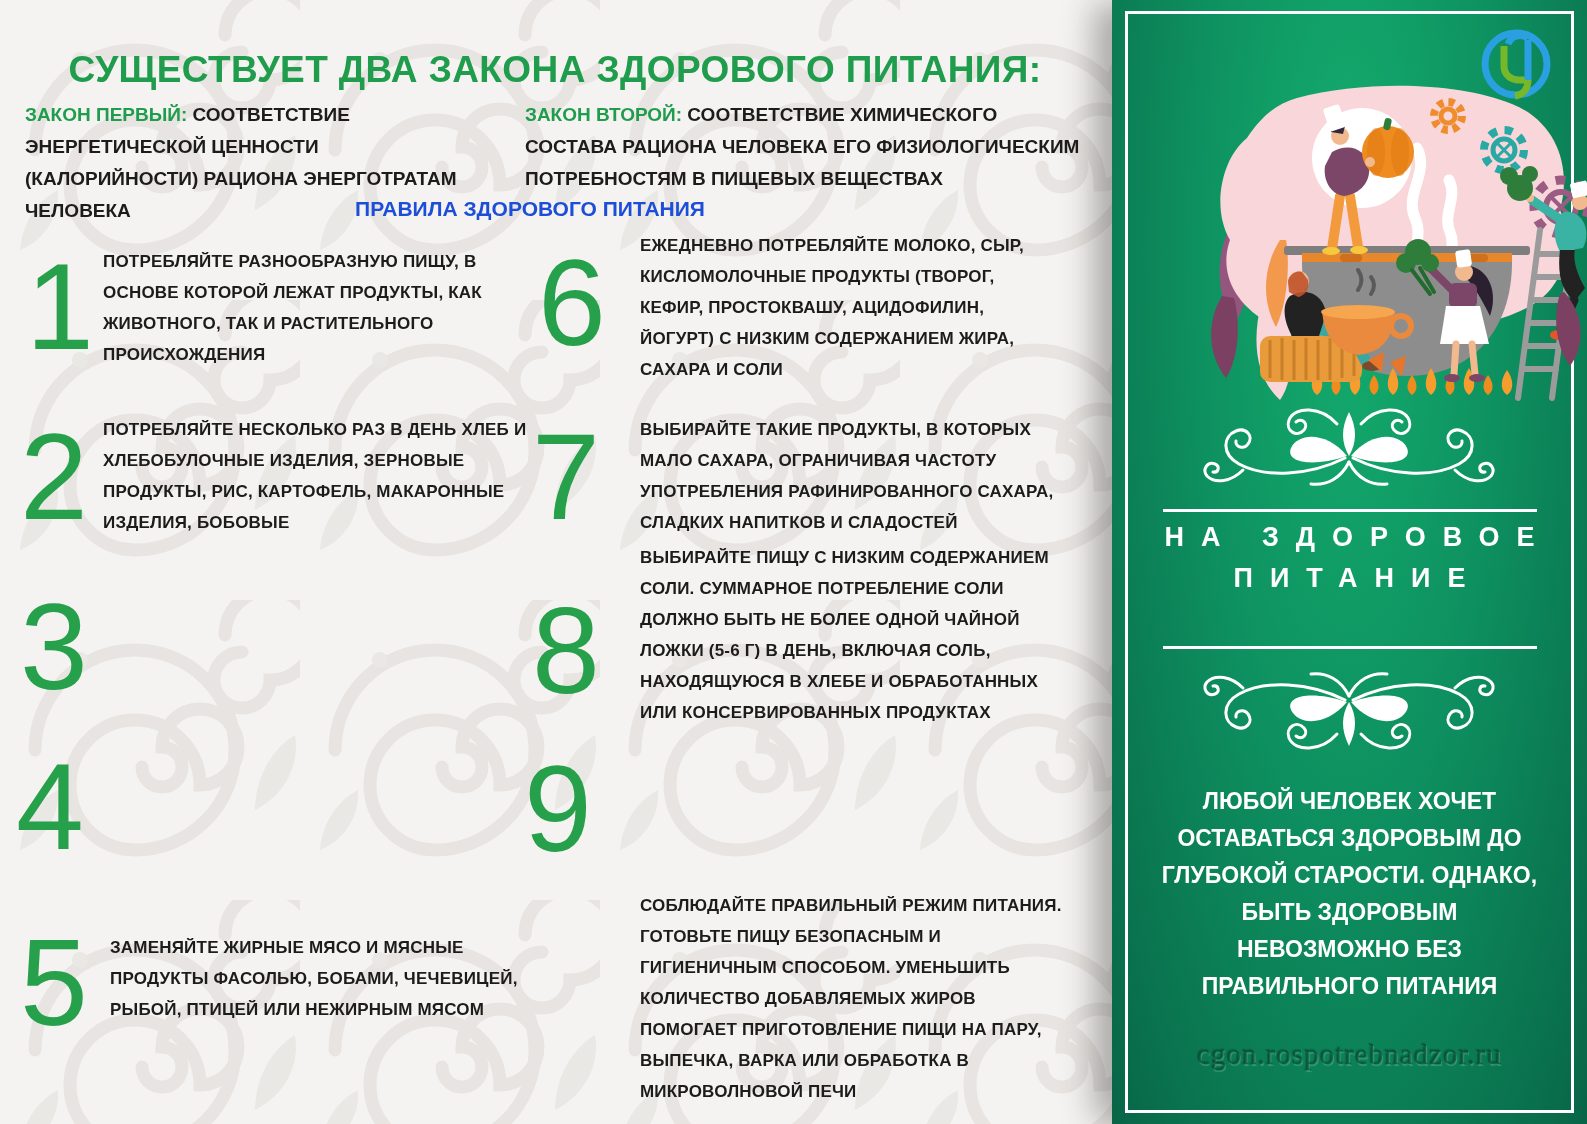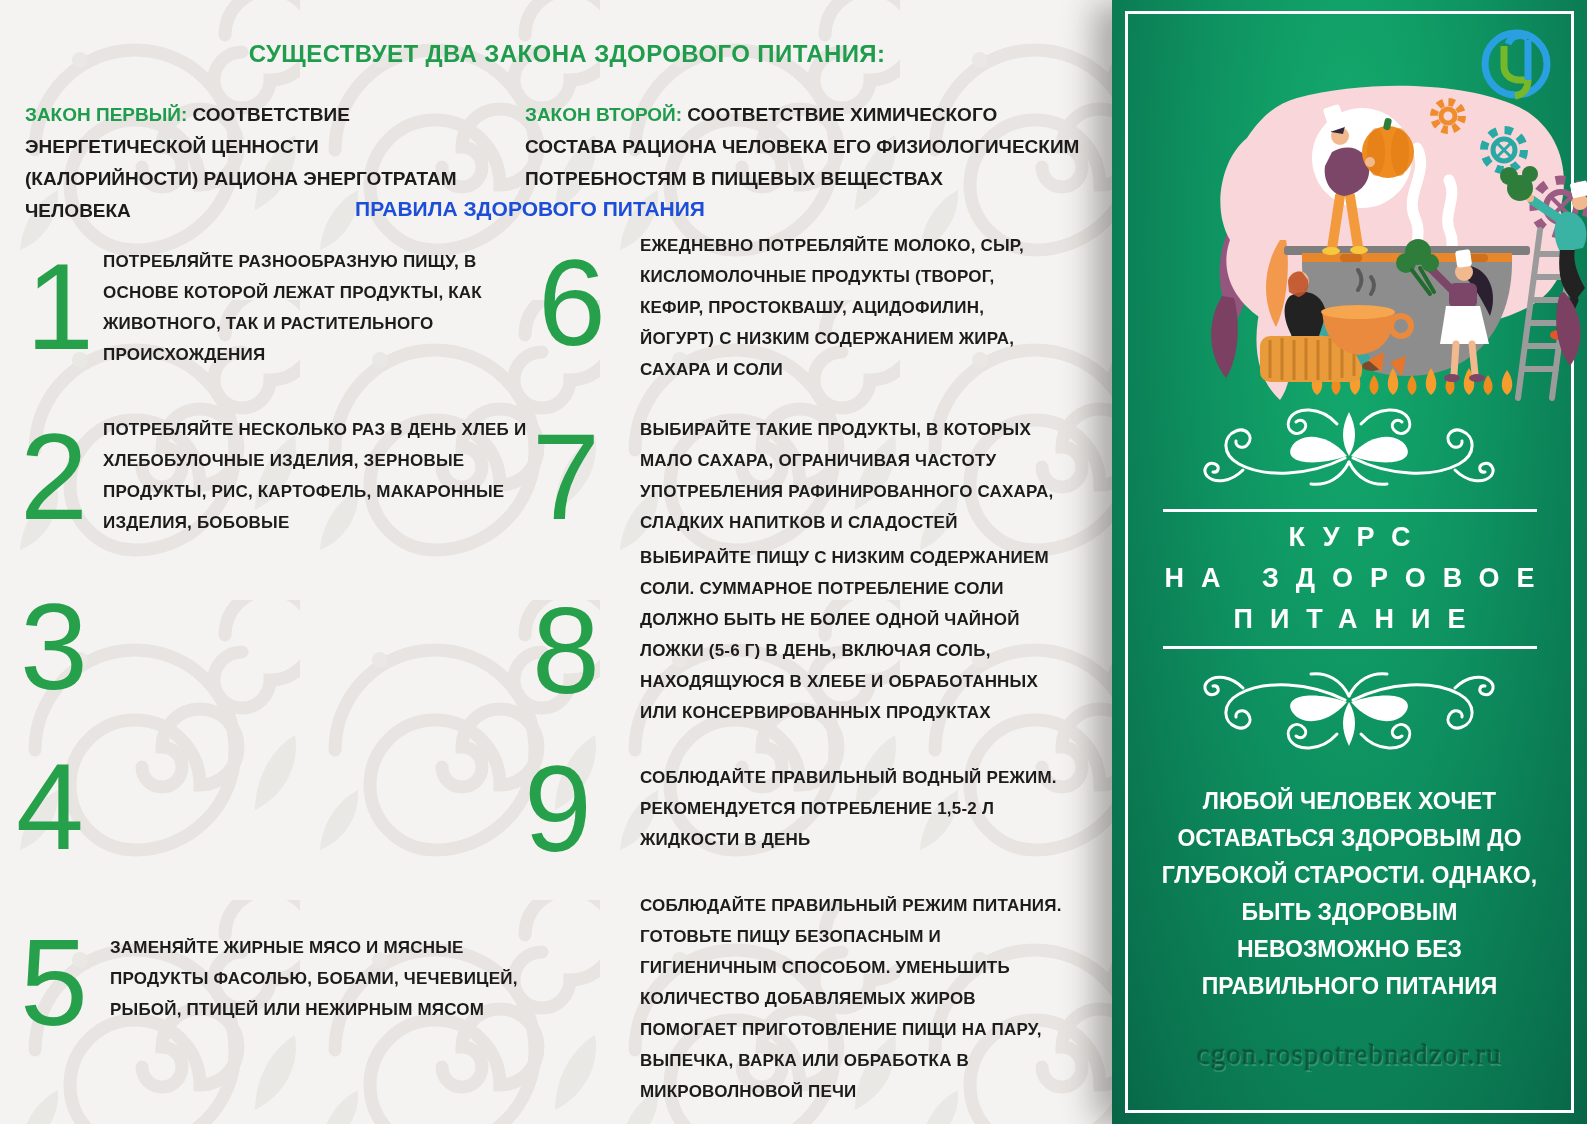--- a/index.html
+++ b/index.html
@@ -1,22 +1,22 @@
 <!DOCTYPE html>
 <html lang="ru"><head>
 <meta charset="utf-8">
 <style>
   html,body{margin:0;padding:0;}
   body{width:1587px;height:1124px;overflow:hidden;background:#f5f3f1;
        font-family:"Liberation Sans",sans-serif;}
   .page{position:relative;width:1587px;height:1124px;overflow:hidden;}
   .damask{position:absolute;left:0;top:0;z-index:0;}
 
-  .title{position:absolute;left:12px;top:24px;width:1110px;text-align:center;
-         font-size:24px;font-weight:700;color:#1f9d4c;letter-spacing:.4px;z-index:2;}
+  .title{position:absolute;left:0;top:24px;width:1110px;text-align:center;
+         font-size:37px;font-weight:700;color:#1f9d4c;letter-spacing:.4px;z-index:2;}
   .laws{position:absolute;top:80px;left:0;width:1110px;z-index:2;}
   .law{position:absolute;top:0;font-size:19px;font-weight:700;line-height:32px;color:#1c1c1a;}
   .law .lbl{color:#1f9d4c;}
   .law1{left:25px;width:472px;}
   .law2{left:525px;width:560px;}
 
   .rules-title{position:absolute;left:0;top:180px;width:1060px;text-align:center;
                font-size:21px;font-weight:700;color:#1d4ed8;z-index:2;}
 
   .rule-num{position:absolute;font-size:122px;line-height:1;font-weight:400;
@@ -92,21 +92,20 @@
   <span class="rule-num" style="left:538px;top:242px">6</span>
   <p class="rule-text" style="left:640px;top:213px;width:420px">ЕЖЕДНЕВНО ПОТРЕБЛЯЙТЕ МОЛОКО, СЫР, КИСЛОМОЛОЧНЫЕ ПРОДУКТЫ (ТВОРОГ, КЕФИР, ПРОСТОКВАШУ, АЦИДОФИЛИН, ЙОГУРТ) С НИЗКИМ СОДЕРЖАНИЕМ ЖИРА, САХАРА И СОЛИ</p>
 
   <span class="rule-num" style="left:532px;top:416px">7</span>
   <p class="rule-text" style="left:640px;top:397px;width:440px">ВЫБИРАЙТЕ ТАКИЕ ПРОДУКТЫ, В КОТОРЫХ МАЛО САХАРА, ОГРАНИЧИВАЯ ЧАСТОТУ УПОТРЕБЛЕНИЯ РАФИНИРОВАННОГО САХАРА, СЛАДКИХ НАПИТКОВ И СЛАДОСТЕЙ</p>
 
   <span class="rule-num" style="left:532px;top:590px">8</span>
   <p class="rule-text" style="left:640px;top:525px;width:415px">ВЫБИРАЙТЕ ПИЩУ С НИЗКИМ СОДЕРЖАНИЕМ СОЛИ. СУММАРНОЕ ПОТРЕБЛЕНИЕ СОЛИ ДОЛЖНО БЫТЬ НЕ БОЛЕЕ ОДНОЙ ЧАЙНОЙ ЛОЖКИ (5-6 Г) В ДЕНЬ, ВКЛЮЧАЯ СОЛЬ, НАХОДЯЩУЮСЯ В ХЛЕБЕ И ОБРАБОТАННЫХ ИЛИ КОНСЕРВИРОВАННЫХ ПРОДУКТАХ</p>
 
   <span class="rule-num" style="left:524px;top:748px">9</span>
-  <p class="rule-text" style="left:640px;top:745px;width:448px">СОБЛЮДАЙТЕ ПРАВИЛЬНЫЙ ВОДНЫЙ РЕЖИМ. РЕКОМЕНДУЕТСЯ ПОТРЕБЛЕНИЕ 1,5-2 Л ЖИДКОСТИ В ДЕНЬ</p>
 
   <p class="rule-text" style="left:640px;top:873px;width:430px">СОБЛЮДАЙТЕ ПРАВИЛЬНЫЙ РЕЖИМ ПИТАНИЯ. ГОТОВЬТЕ ПИЩУ БЕЗОПАСНЫМ И ГИГИЕНИЧНЫМ СПОСОБОМ. УМЕНЬШИТЬ КОЛИЧЕСТВО ДОБАВЛЯЕМЫХ ЖИРОВ ПОМОГАЕТ ПРИГОТОВЛЕНИЕ ПИЩИ НА ПАРУ, ВЫПЕЧКА, ВАРКА ИЛИ ОБРАБОТКА В МИКРОВОЛНОВОЙ ПЕЧИ</p>
 
   <aside class="panel">
 
     <svg class="illustration" width="475" height="430" viewBox="0 0 475 430" aria-hidden="true">
 
       <path d="M128,212 C104,240 100,290 122,324 C140,298 144,248 138,218 Z" fill="#94567f"></path>
       <path d="M110,296 C94,322 96,356 114,378 C128,356 128,320 122,298 Z" fill="#7c4062"></path>
 
@@ -273,21 +272,20 @@
         <path d="M154,60 C190,78 234,80 260,66 C278,56 276,38 263,33 C253,29 245,38 251,46 C255,52 264,49 263,43"></path>
         <path d="M44,72 C32,84 16,86 8,78 C3,72 8,63 16,66 C21,68 20,75 14,74"></path>
         <path d="M256,72 C268,84 284,86 292,78 C297,72 292,63 284,66 C279,68 280,75 286,74"></path>
         <path d="M150,64 C142,80 128,88 112,86"></path>
         <path d="M150,64 C158,80 172,88 188,86"></path>
       </g>
     </svg>
 
     <div class="slogan-line-rule rule-top"></div>
     <div class="slogan">
-      <div>КУРС</div>
       <div>НА ЗДОРОВОЕ</div>
       <div>ПИТАНИЕ</div>
     </div>
     <div class="slogan-line-rule rule-bot"></div>
 
     <svg class="orn orn-bottom" viewBox="0 0 300 110" aria-hidden="true">
       <g fill="#ffffff">
         <path d="M150,14 C142,30 142,44 150,58 C158,44 158,30 150,14 Z"></path>
         <path d="M148,58 C128,34 100,34 92,50 C86,64 112,70 148,58 Z"></path>
         <path d="M152,58 C172,34 200,34 208,50 C214,64 188,70 152,58 Z"></path>

